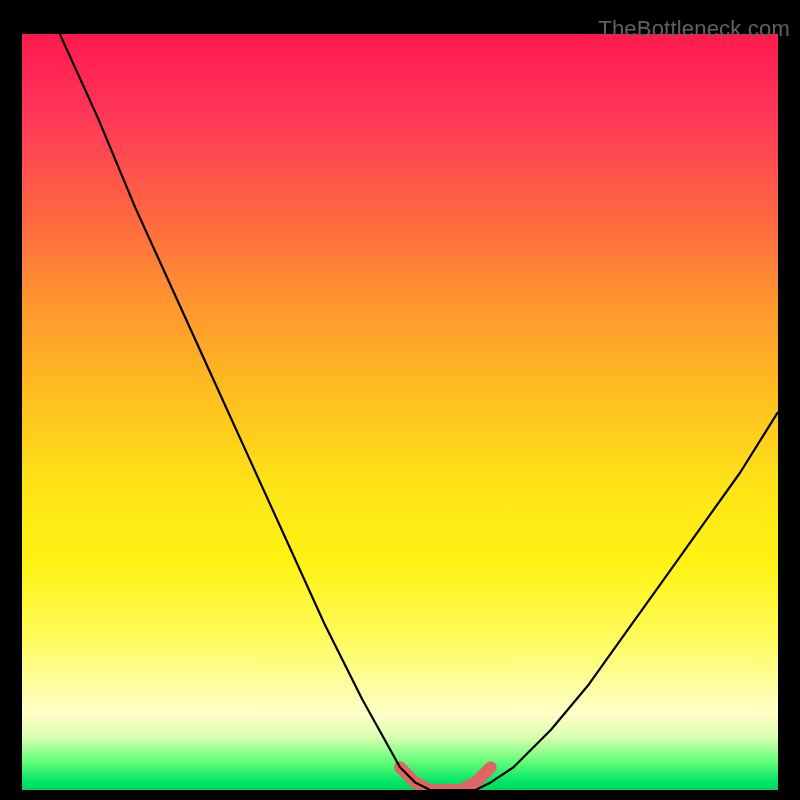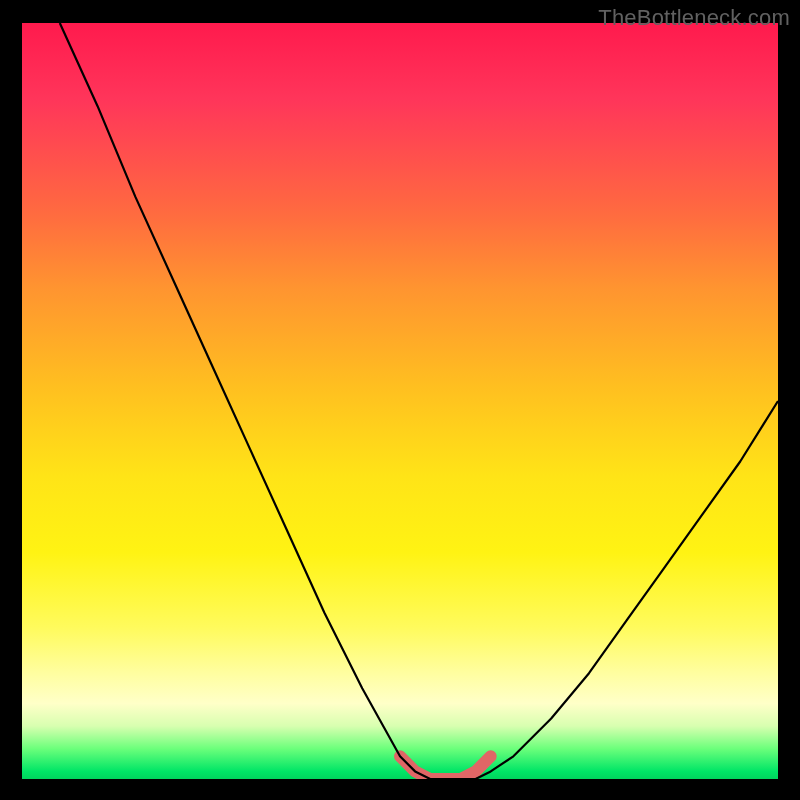--- a/index.html
+++ b/index.html
@@ -6,21 +6,21 @@
     margin: 0;
     padding: 0;
     width: 800px;
     height: 800px;
     background: #000;
     position: relative;
     overflow: hidden;
   }
   .frame {
     position: absolute;
-    top: 1px;
+    top: 12px;
     left: 0;
     width: 800px;
     height: 612px;
     background: #000;
     border-radius: 26px;
   }
   .plot-area {
     position: absolute;
     top: 22px;
     left: 22px;

